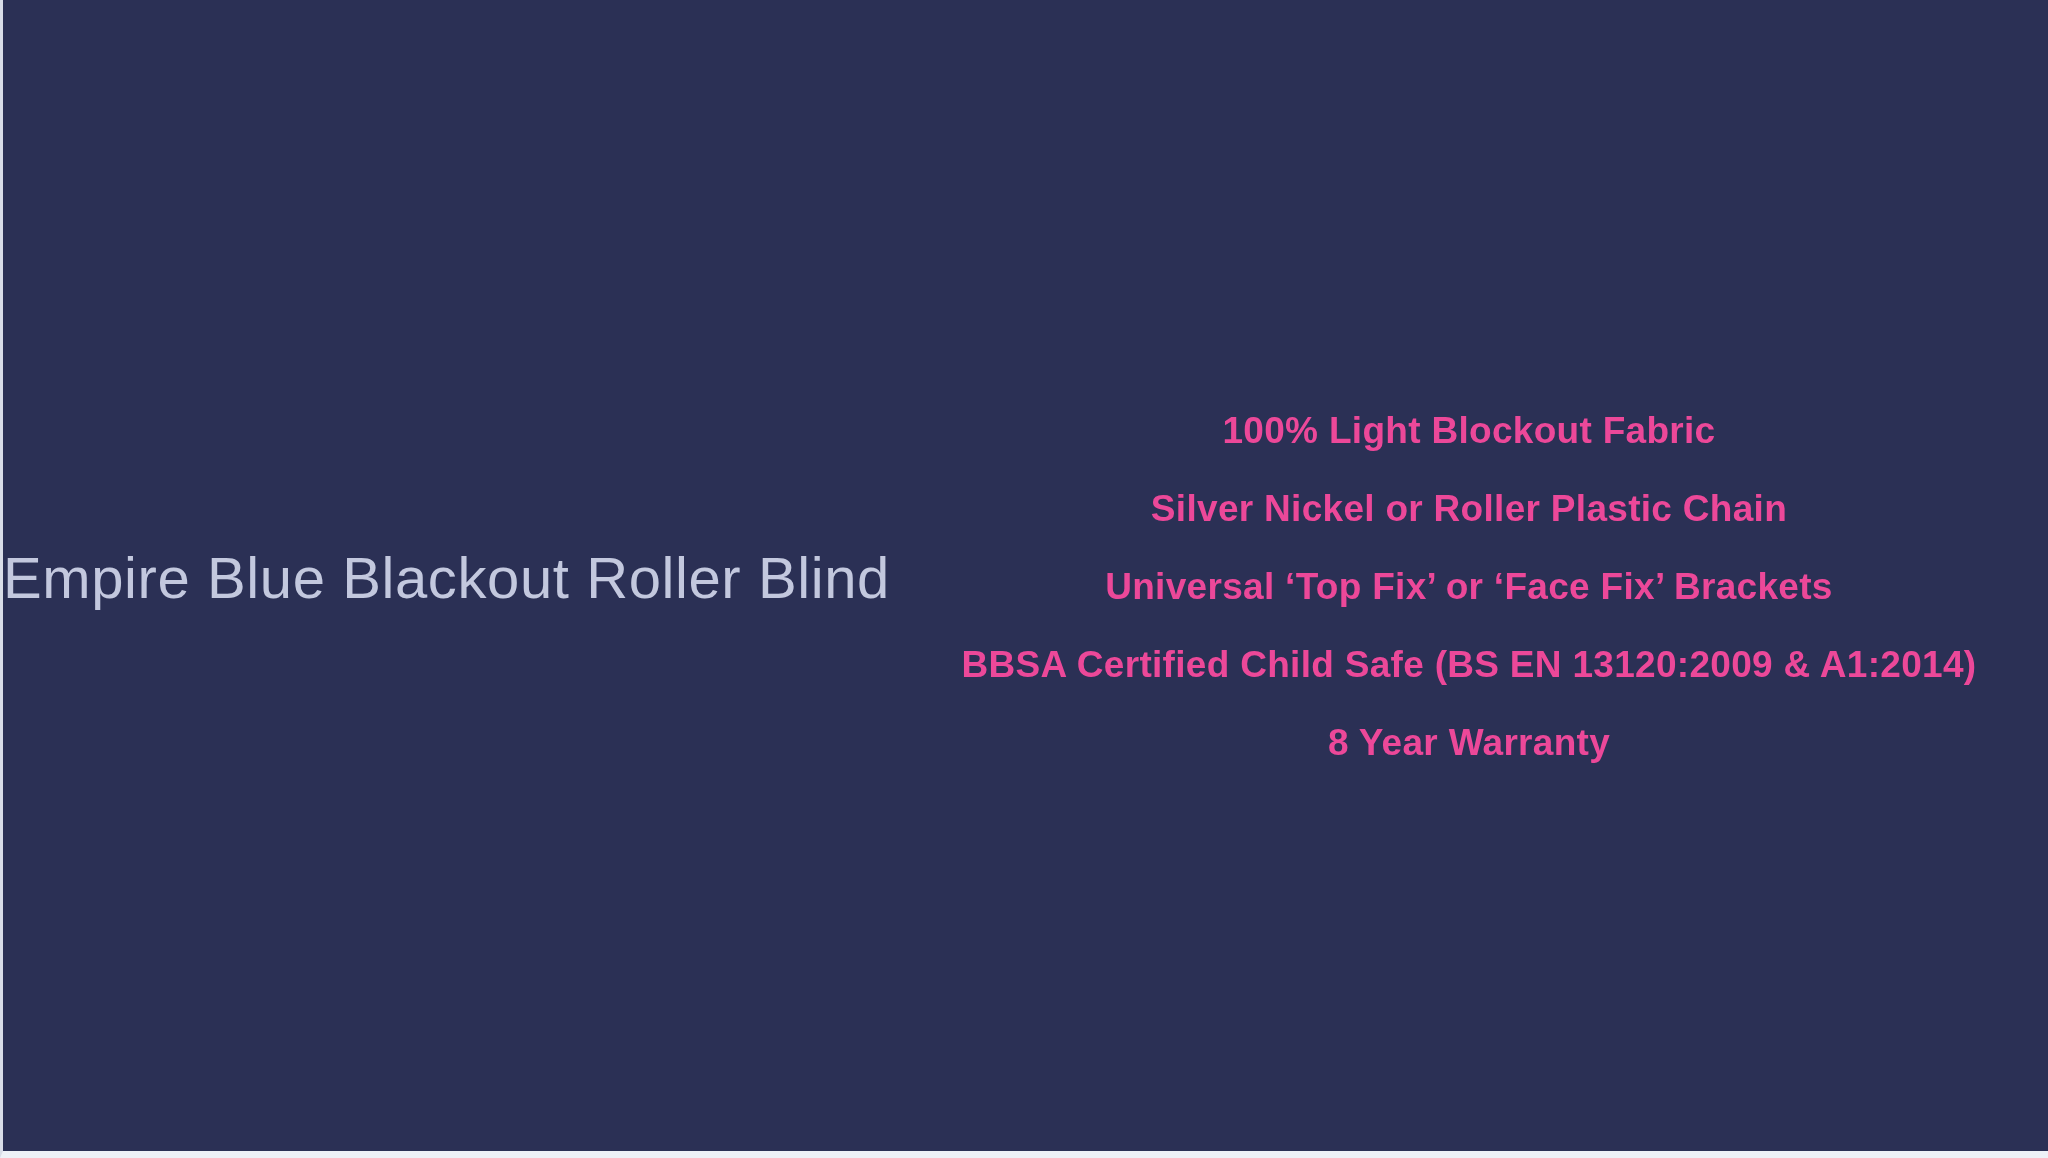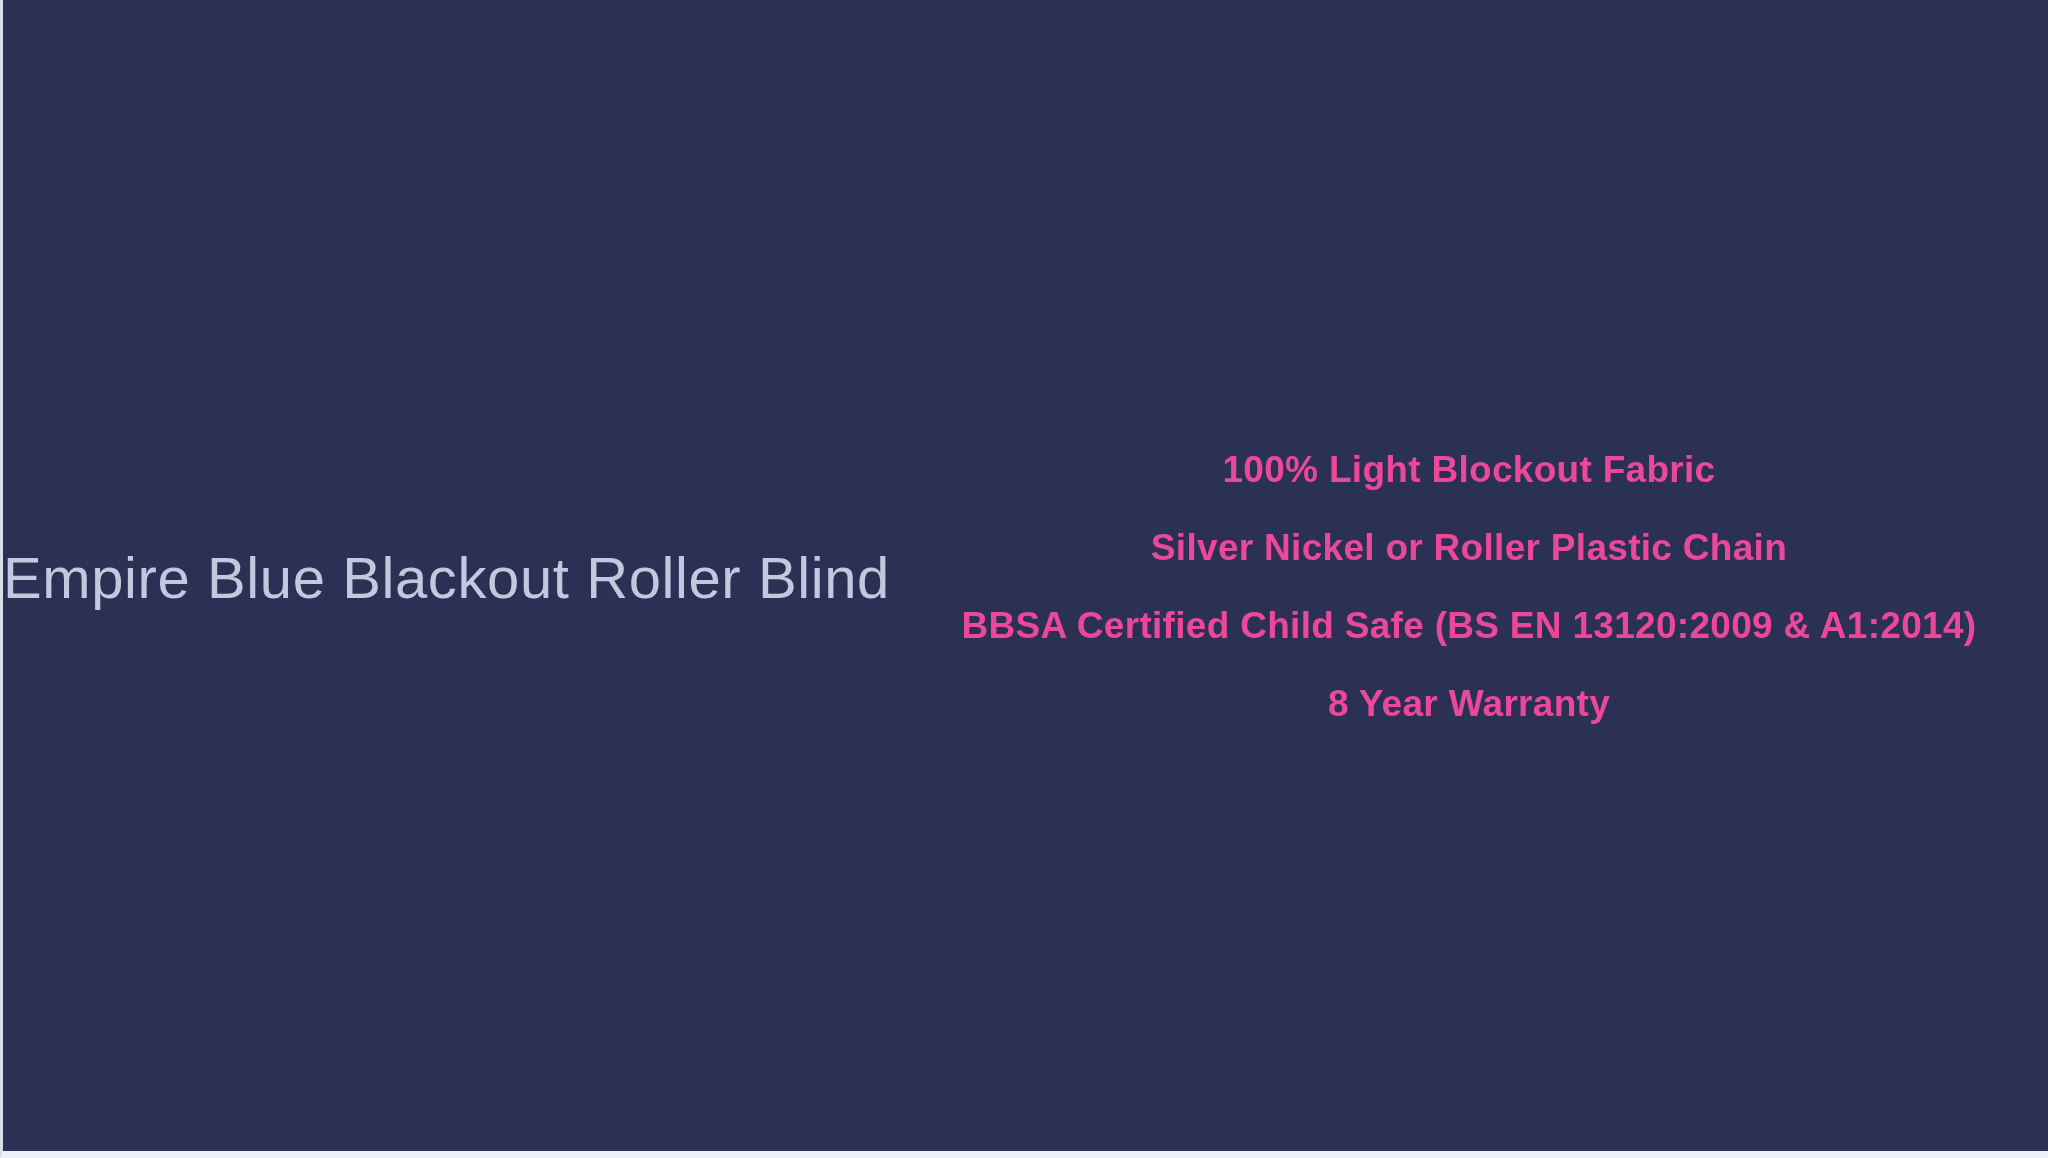--- a/index.html
+++ b/index.html
@@ -63,18 +63,19 @@
 <body>
 
 <div id="page">
   <div id="spec-panel">
 
     <h1 class="spec-title">Empire Blue Blackout Roller Blind</h1>
 
     <ul class="spec-list">
       <li class="spec-line">100% Light Blockout Fabric</li>
       <li class="spec-line">Silver Nickel or Roller Plastic Chain</li>
+      <li class="spec-line">Universal ‘Top Fix’ or ‘Face Fix’ Brackets</li>
       <li class="spec-line">BBSA Certified Child Safe (BS EN 13120:2009 &amp; A1:2014)</li>
       <li class="spec-line">8 Year Warranty</li>
     </ul>
 
   </div>
 </div>
 
 </body></html>

